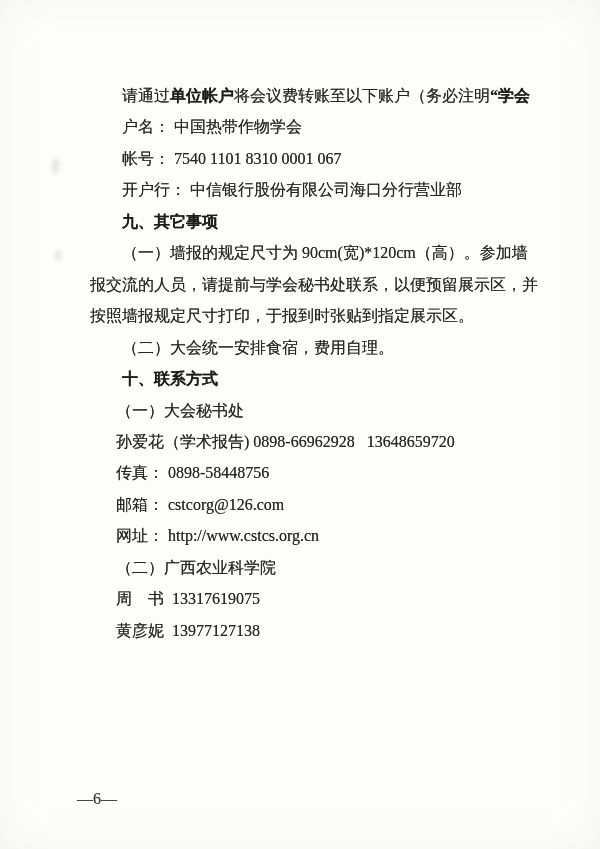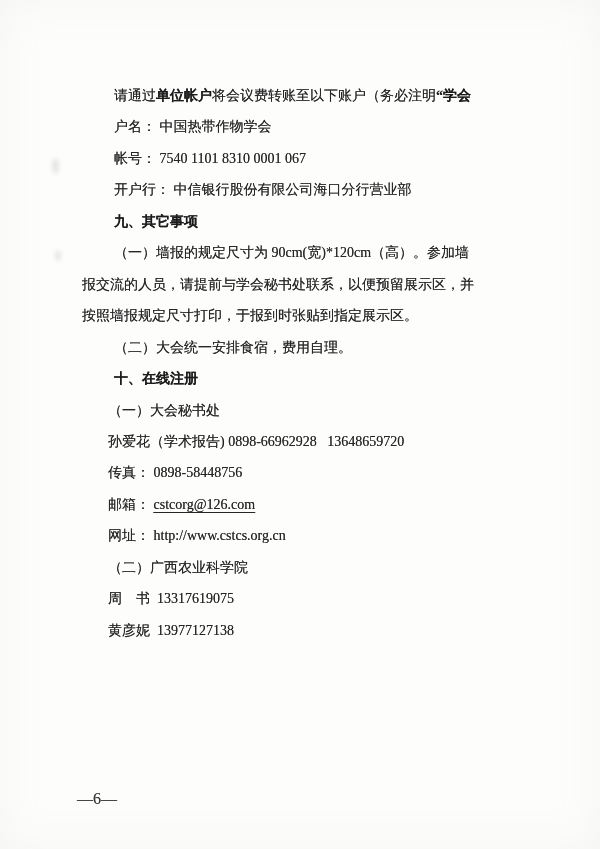--- a/index.html
+++ b/index.html
@@ -7,36 +7,36 @@
     position:relative;
     width:600px;height:849px;
     background:#fdfdfc;
     font-family:"Liberation Serif","DejaVu Serif",serif;
     color:#262626;
     overflow:hidden;
     box-shadow:inset 0 0 40px rgba(180,180,175,0.12);
   }
   .doc-body{
     position:absolute;
-    top:80px;left:82px;right:58px;
-    font-size:14px;
+    top:80px;left:90px;right:58px;
+    font-size:16px;
     line-height:31.45px;
   }
   .line{
     white-space:pre;
     text-shadow:0 0 0.5px rgba(45,45,45,0.75);
   }
   .line span{display:inline;}
   .flush{margin-left:0;}
   .para{text-indent:32px;}
   .label{margin-left:32px;}
   .heading{margin-left:32px;font-weight:700;color:#1c1c1c;}
   .contact{margin-left:26px;}
   .b{font-weight:700;color:#1b1b1b;}
-  .u{text-decoration:underline;text-underline-offset:3px;}
+  .u{text-underline-offset:3px;}
   .footer-page-number{
     position:absolute;
     left:77px;top:790px;
     font-size:16px;
     letter-spacing:0;
     color:#3a3a3a;
     text-shadow:0 0 0.5px rgba(60,60,60,0.7);
   }
   .smudge{
     position:absolute;
@@ -57,21 +57,21 @@
   <div class="doc-body">
       <div class="line para"><span>请通过</span><span class="b">单位帐户</span><span>将会议费转账至以下账户（务必注明</span><span class="b">“学会</span></div>
       <div class="line label"><span>户名： 中国热带作物学会</span></div>
       <div class="line label"><span>帐号： 7540 1101 8310 0001 067</span></div>
       <div class="line label"><span>开户行： 中信银行股份有限公司海口分行营业部</span></div>
       <div class="line heading"><span class="b">九、其它事项</span></div>
       <div class="line para"><span>（一）墙报的规定尺寸为 90cm(宽)*120cm（高）。参加墙</span></div>
       <div class="line flush"><span>报交流的人员，请提前与学会秘书处联系，以便预留展示区，并</span></div>
       <div class="line flush"><span>按照墙报规定尺寸打印，于报到时张贴到指定展示区。</span></div>
       <div class="line para"><span>（二）大会统一安排食宿，费用自理。</span></div>
-      <div class="line heading"><span class="b">十、在线注册</span></div>
+      <div class="line heading"><span class="b">十、联系方式</span></div>
       <div class="line contact"><span>（一）大会秘书处</span></div>
       <div class="line contact"><span>孙爱花（学术报告) 0898-66962928   13648659720</span></div>
       <div class="line contact"><span>传真： 0898-58448756</span></div>
       <div class="line contact"><span>邮箱： </span><span class="u">cstcorg@126.com</span></div>
       <div class="line contact"><span>网址： </span><span>http://www.cstcs.org.cn</span></div>
       <div class="line contact"><span>（二）广西农业科学院</span></div>
       <div class="line contact"><span>周　书  13317619075</span></div>
       <div class="line contact"><span>黄彦妮  13977127138</span></div>
     </div>
 

